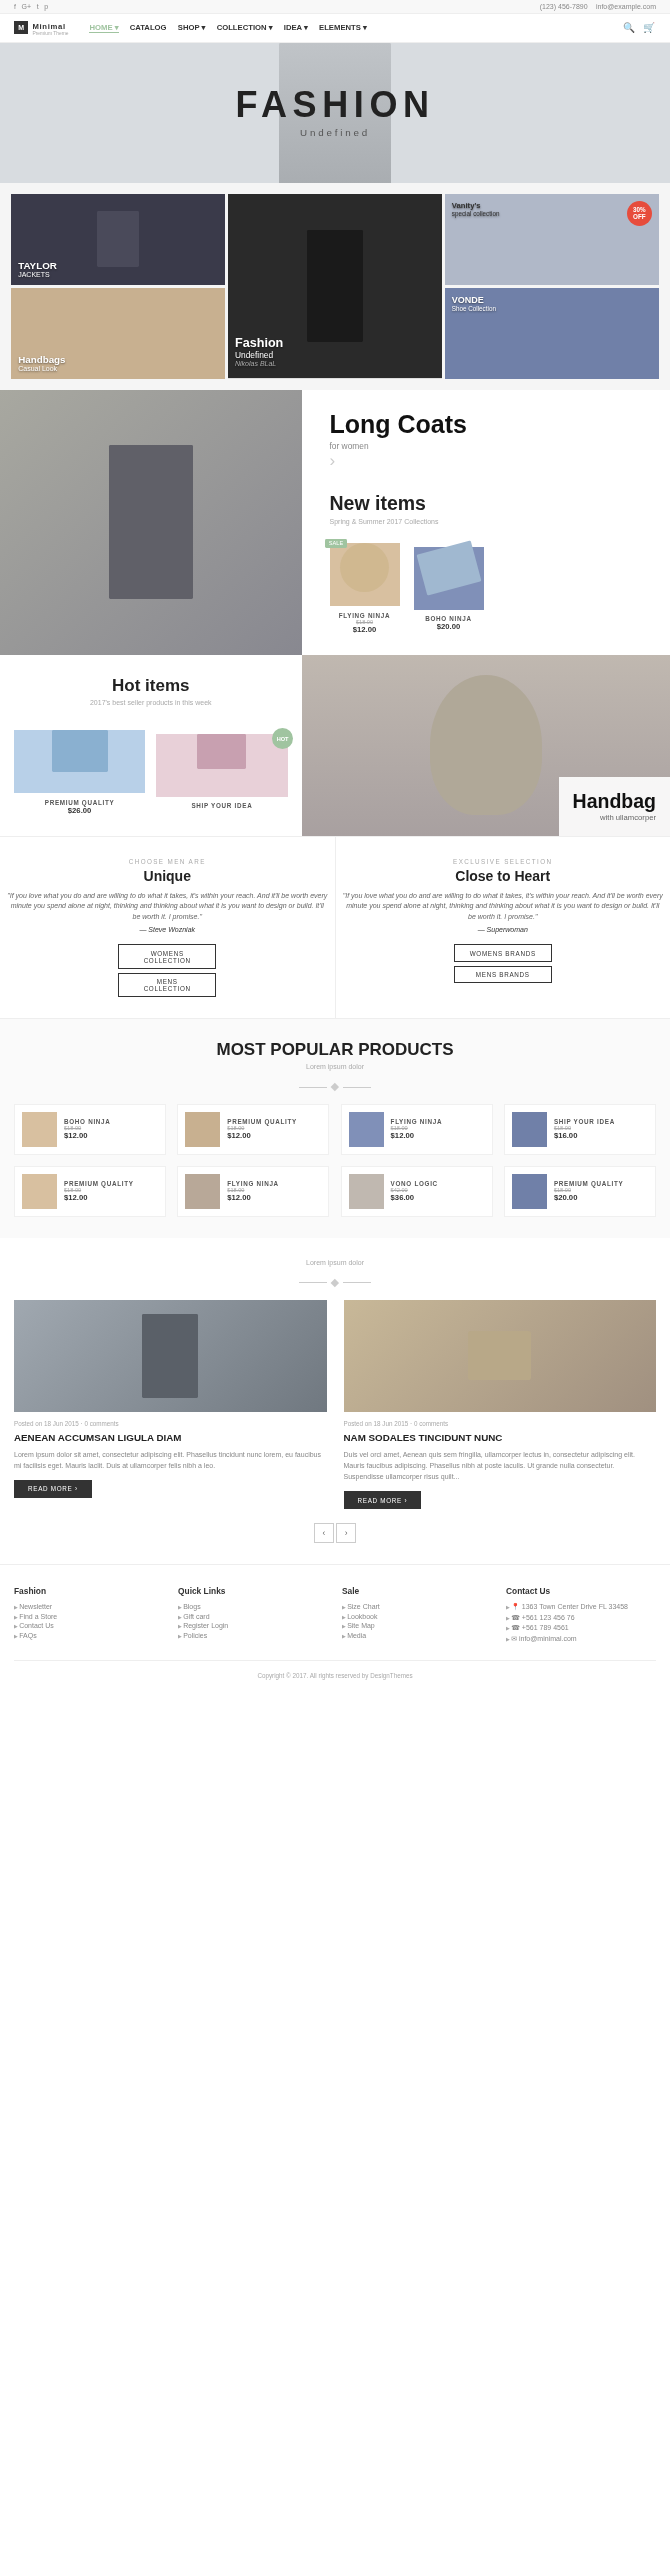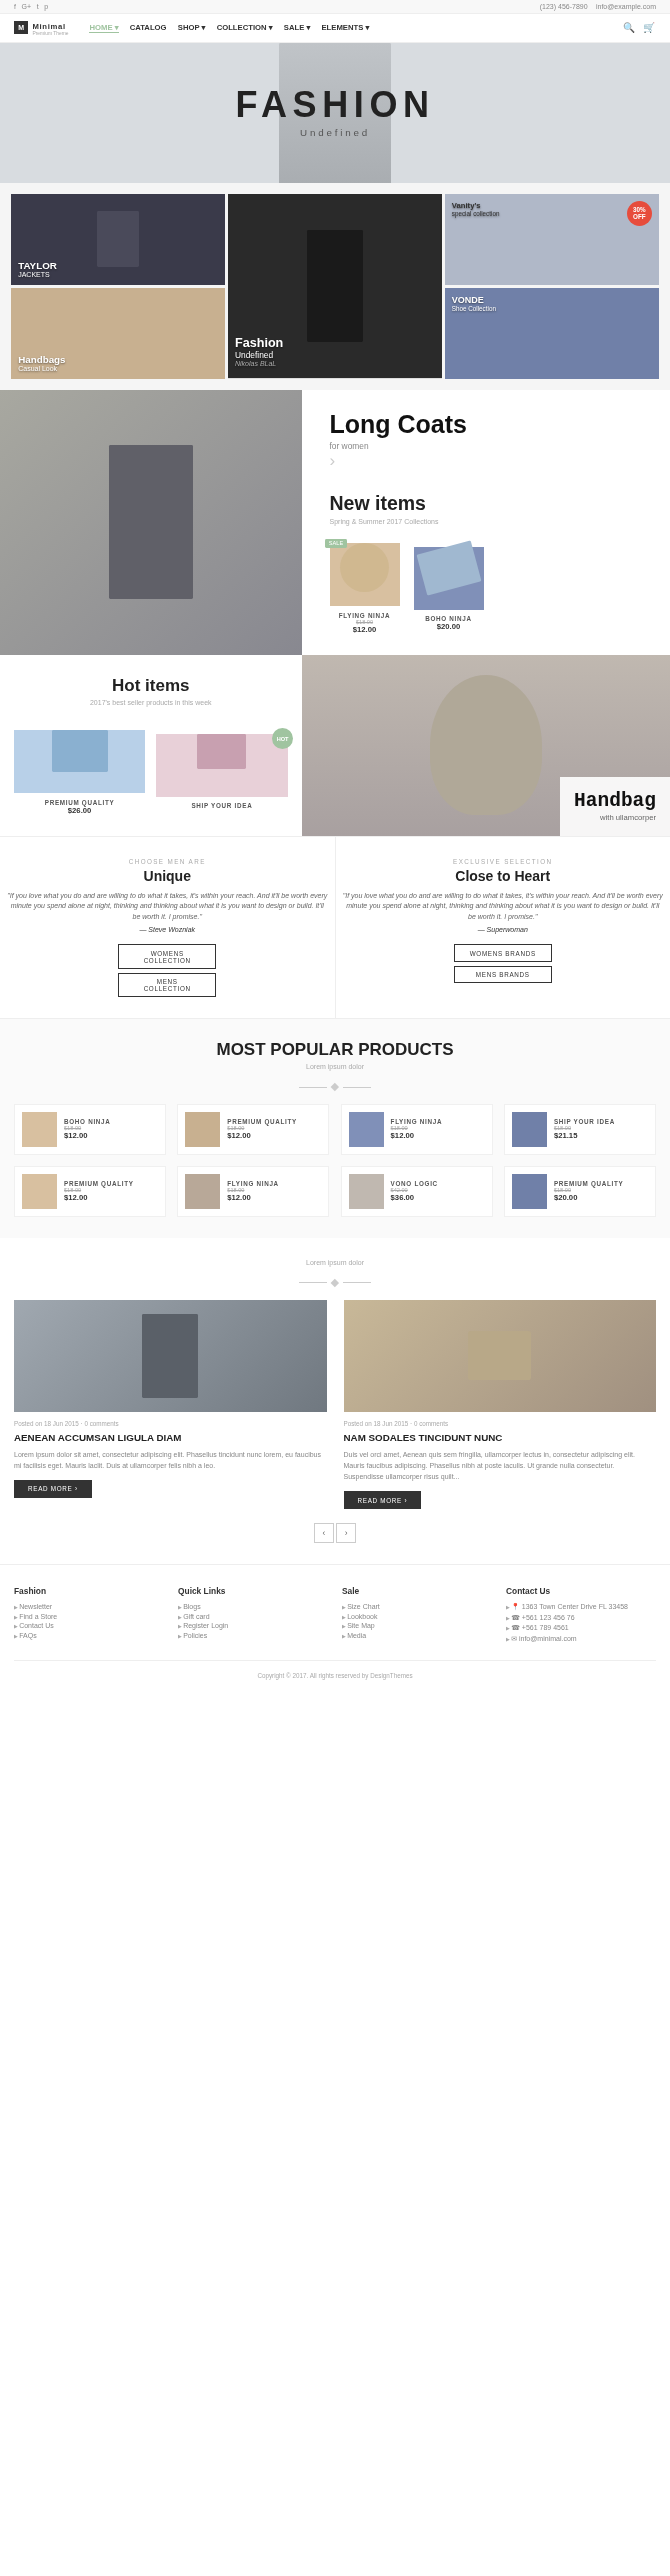--- a/index.html
+++ b/index.html
@@ -219,21 +219,20 @@
       background: rgba(255,255,255,0.9);
       position: absolute;
       bottom: 0; right: 0;
       text-align: right;
     }
     .handbag-title {
       font-size: 19.5px;
       font-weight: 900;
       color: #111;
       line-height: 1.1;
-      font-family: Liberation Mono, monospace;
     }
     .handbag-sub {
       font-size: 7.7px;
       color: #666;
     }
 
     
     .promo-blocks {
       display: flex;
       gap: 0;
@@ -467,21 +466,21 @@
     <div>
       <span class="logo-text">Minimal</span>
       <span class="logo-sub">Premium Theme</span>
     </div>
   </div>
   <ul class="nav-links">
     <li class="active">HOME ▾</li>
     <li>CATALOG</li>
     <li>SHOP ▾</li>
     <li>COLLECTION ▾</li>
-    <li>SALE ▾</li>
+    <li>IDEA ▾</li>
     <li>ELEMENTS ▾</li>
   </ul>
   <div class="nav-icons">
     <span>🔍</span>
     <span>🛒</span>
   </div>
 </nav>
 
 <section class="hero">
   <div style="position:absolute;top:0;left:50%;transform:translateX(-50%);width:112px;height:147px;background:linear-gradient(to bottom,#c0c4c8,#a8acb0);z-index:1;border-radius:1.4px;"></div>
@@ -669,21 +668,21 @@
         <div class="popular-name">FLYING NINJA</div>
         <div class="popular-old">$18.00</div>
         <div class="popular-new">$12.00</div>
       </div>
     </div>
     <div class="popular-product">
       <div class="popular-img img-jeans"></div>
       <div class="popular-info">
         <div class="popular-name">SHIP YOUR IDEA</div>
         <div class="popular-old">$18.00</div>
-        <div class="popular-new">$21.15</div>
+        <div class="popular-new">$16.00</div>
       </div>
     </div>
     <div class="popular-product">
       <div class="popular-img img-warm"></div>
       <div class="popular-info">
         <div class="popular-name">PREMIUM QUALITY</div>
         <div class="popular-old">$18.00</div>
         <div class="popular-new">$12.00</div>
       </div>
     </div>

